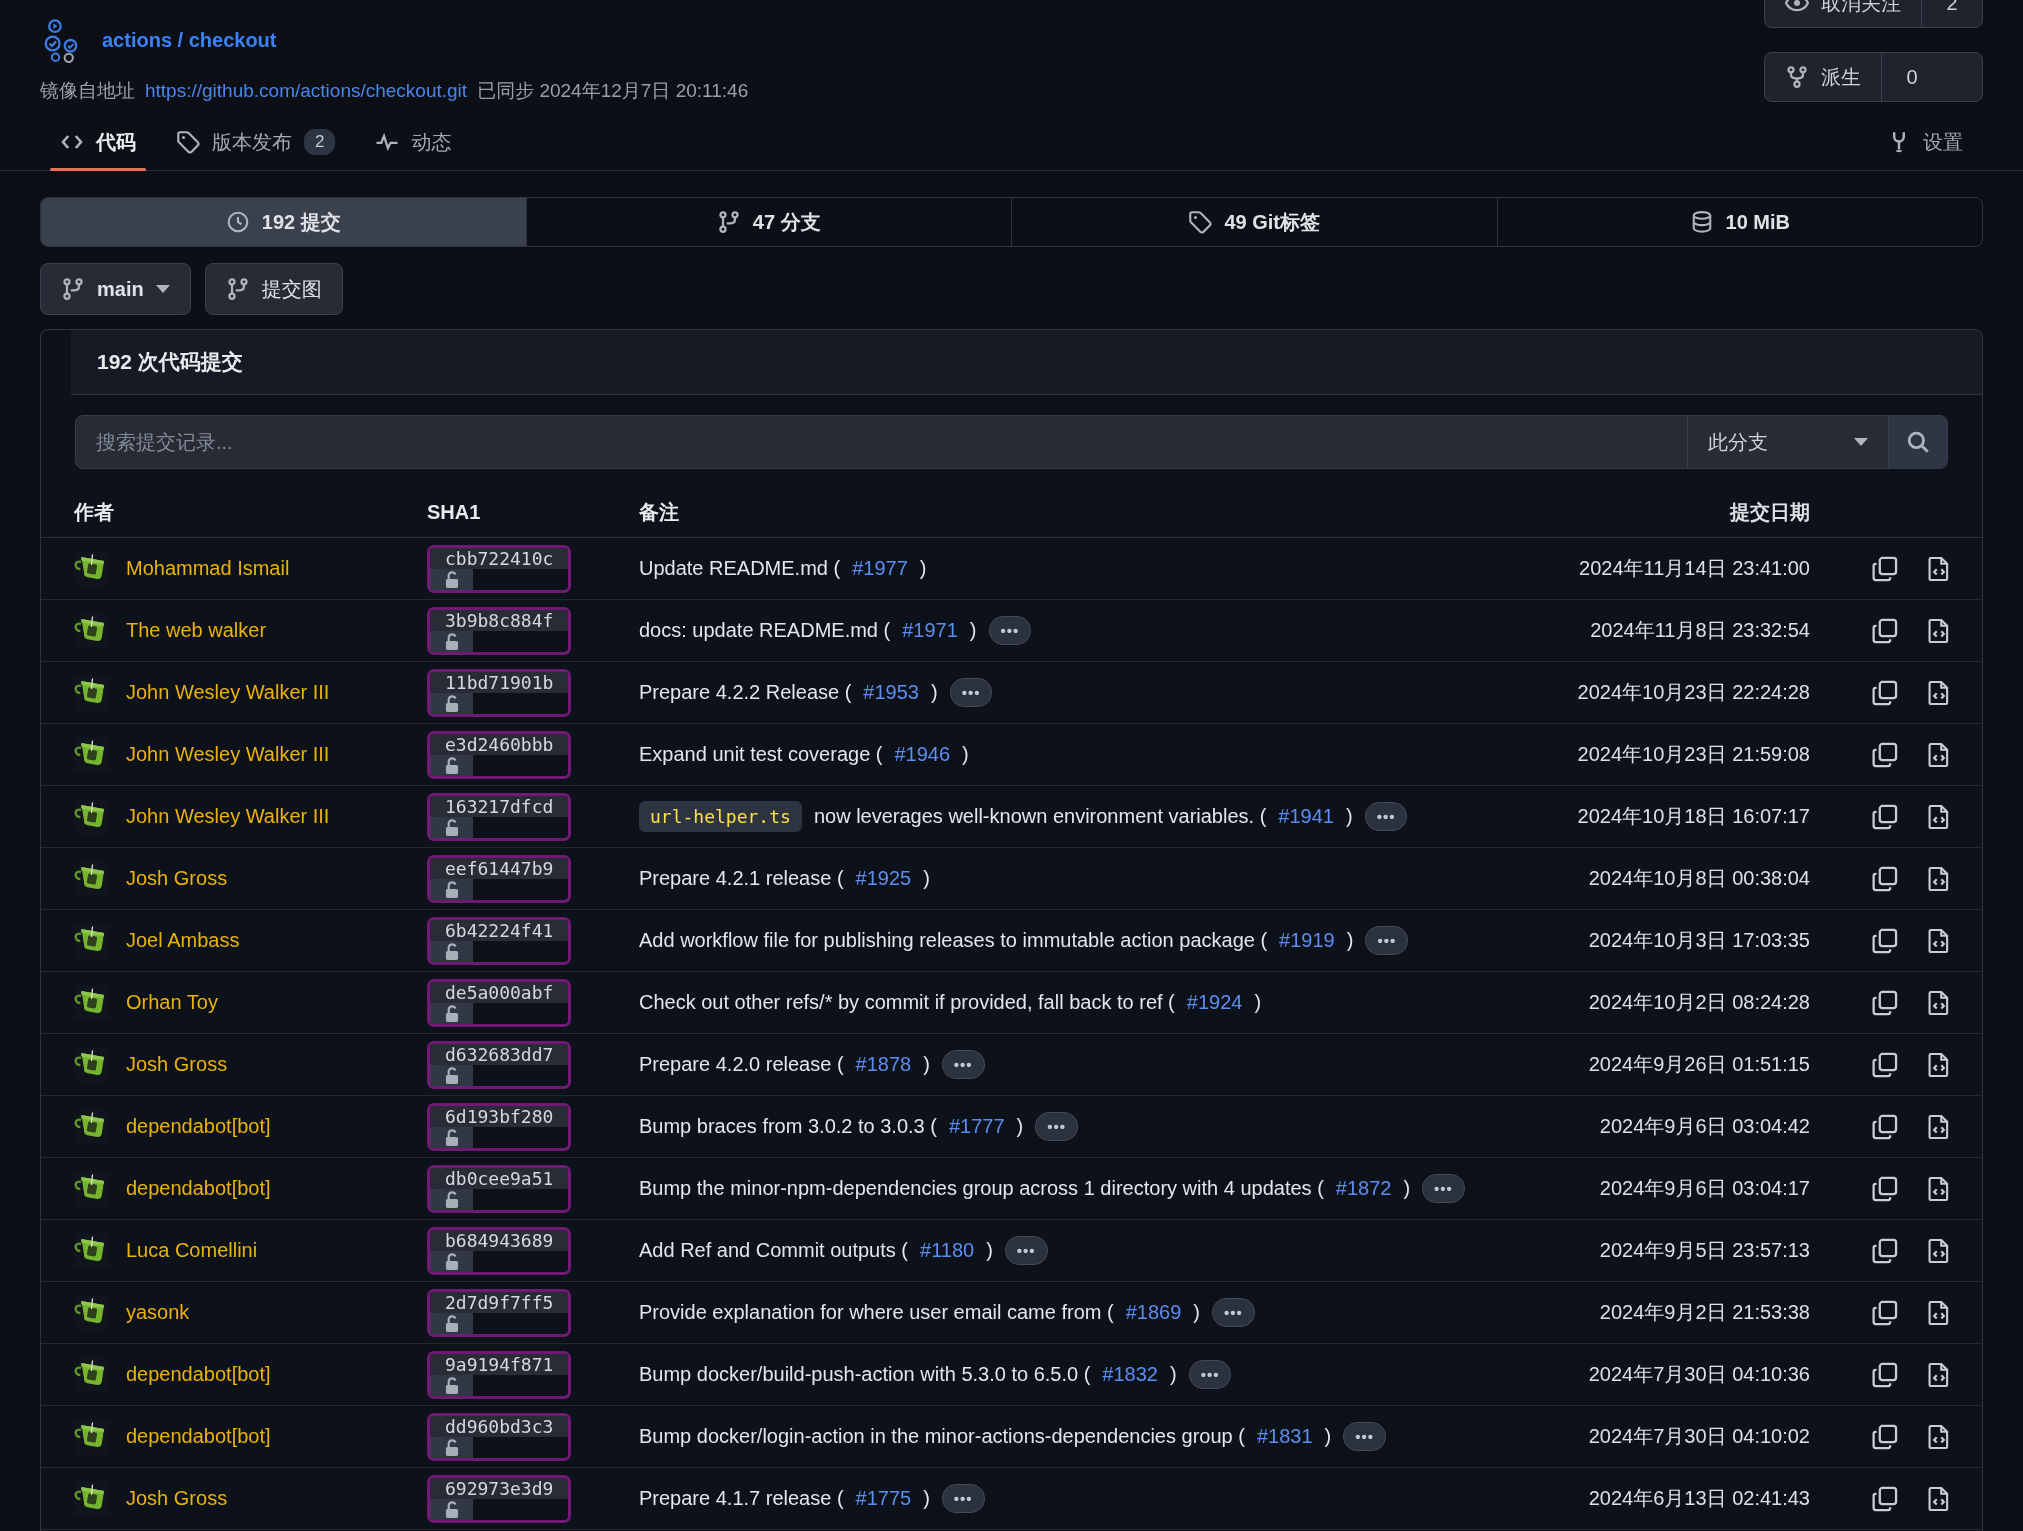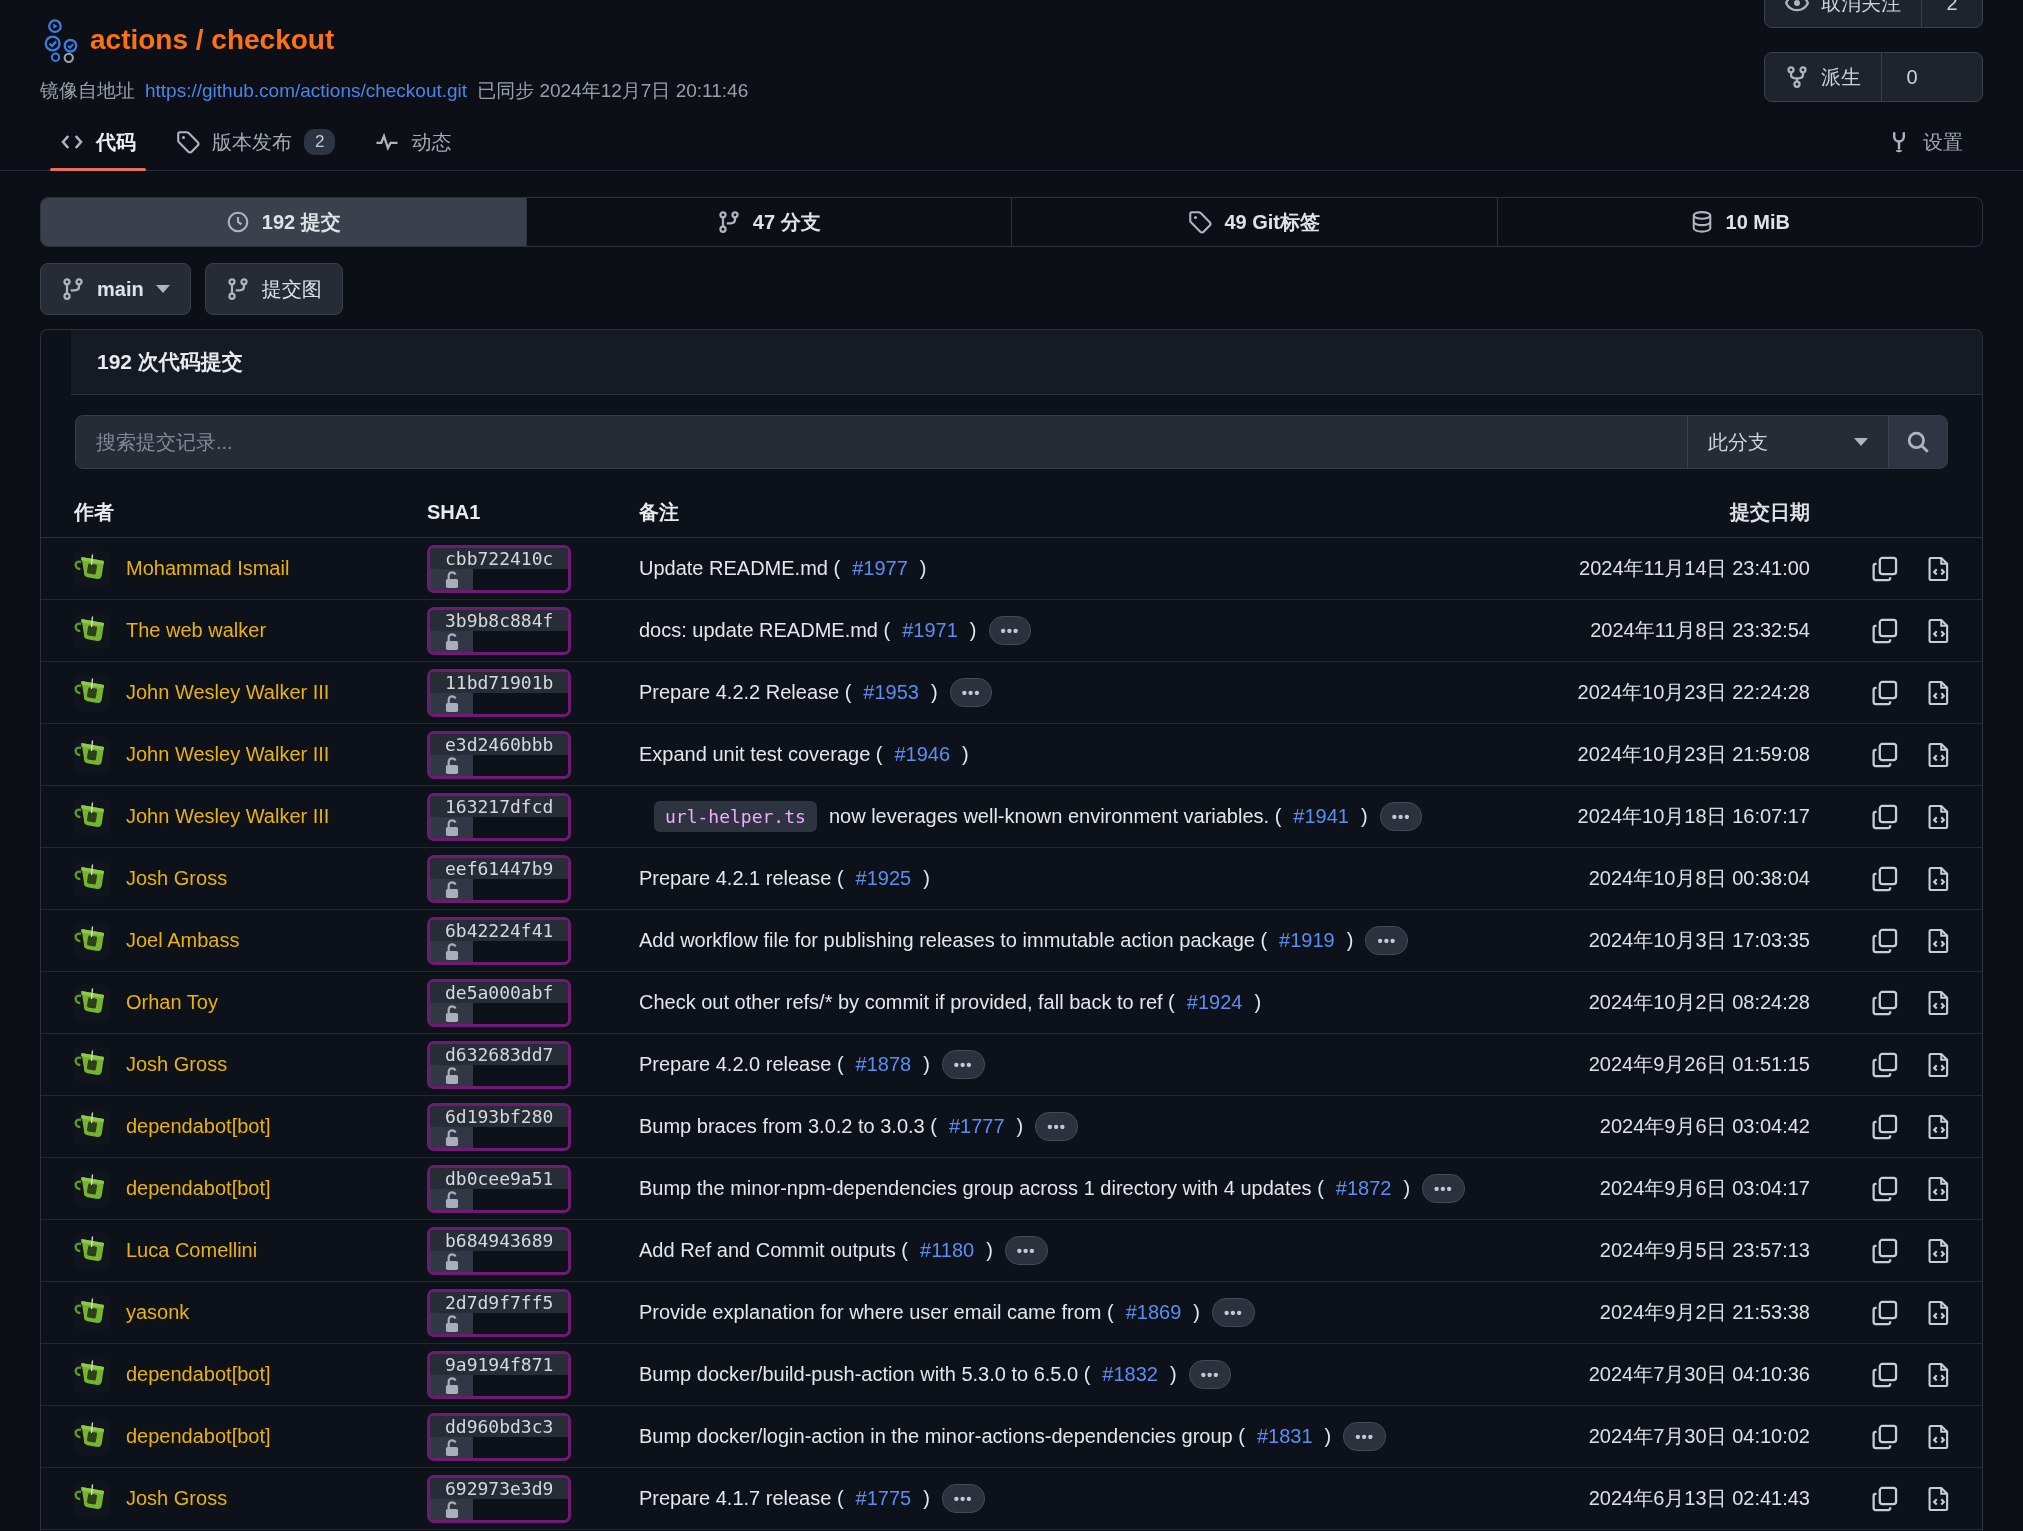--- a/index.html
+++ b/index.html
@@ -4,21 +4,21 @@
 <style>
   html,body{margin:0;padding:0;background:#0c0f16;width:2023px;height:1531px;overflow:hidden;
     font-family:"Liberation Sans","DejaVu Sans",sans-serif;color:#e3e6ea;}
   .page{padding:0 40px;box-sizing:border-box;width:2023px;height:1531px;}
   svg{display:block}
   .ico{color:#aeb5bf;flex:none}
 
   
   .topbar{display:flex;align-items:center;padding-top:14px;height:52px;}
   .repo-logo{flex:none}
-  .repo-title{font-size:28px;font-weight:700;margin-left:4px;color:#f97316;}
+  .repo-title{font-size:20px;font-weight:700;margin-left:16px;color:#3b82f6;}
   .hdr-actions{margin-left:auto;display:flex;gap:24px;flex-direction:column;}
   .hdr-btn{display:flex;align-items:stretch;border:1px solid #3a414e;border-radius:8px;background:#1e232d;
     height:48px;font-size:20px;color:#ced3da;overflow:hidden;cursor:pointer;}
   .hdr-btn .lbl{display:flex;align-items:center;gap:12px;padding:0 20px;}
   .hdr-btn .cnt{display:flex;align-items:center;justify-content:center;padding:0 20px;border-left:1px solid #3a414e;min-width:20px;}
 
   
   .mirror-line{margin-top:12px;font-size:19px;color:#98a0aa;display:flex;gap:10px;align-items:center;}
   .mirror-url{color:#4a86e8;text-decoration:none;}
 
@@ -70,21 +70,21 @@
   .avatar{width:36px;height:36px;border-radius:4px;flex:none;}
   .author-name{color:#eab308;white-space:nowrap;overflow:hidden;text-overflow:ellipsis;cursor:pointer;}
 
   .sha-pill{display:inline-flex;height:42px;border:3px solid #701a75;border-radius:7px;overflow:hidden;cursor:pointer;flex-direction:column;}
   .sha-text{display:flex;align-items:center;padding:0 15px;font-family:"DejaVu Sans Mono","Liberation Mono",monospace;
     font-size:18px;background:#272c37;color:#d5d9de;}
   .sha-lock{display:flex;align-items:center;justify-content:center;width:42px;background:#313744;
     border-left:1px solid #3a414e;color:#a9afb9;}
 
   .code-chip{font-family:"DejaVu Sans Mono","Liberation Mono",monospace;background:#2d3440;border-radius:6px;
-    padding:5px 11px;font-size:18px;color:#f0abfc;margin-left:15px;}
+    padding:5px 11px;font-size:18px;color:#fde047;}
   .msg-text{color:#e3e6ea;}
   .issue{color:#5c8ef2;text-decoration:none;cursor:pointer;}
   .more-btn{background:#2b313d;border:1px solid #434a58;border-radius:14px;height:27px;padding:0 11px;
     display:inline-flex;align-items:center;color:#c3c9d1;font-size:15px;letter-spacing:1px;font-weight:700;cursor:pointer;flex:none;}
   .row-icon{cursor:pointer;}
 </style>
 </head>
 <body>
 
 <div class="page">

